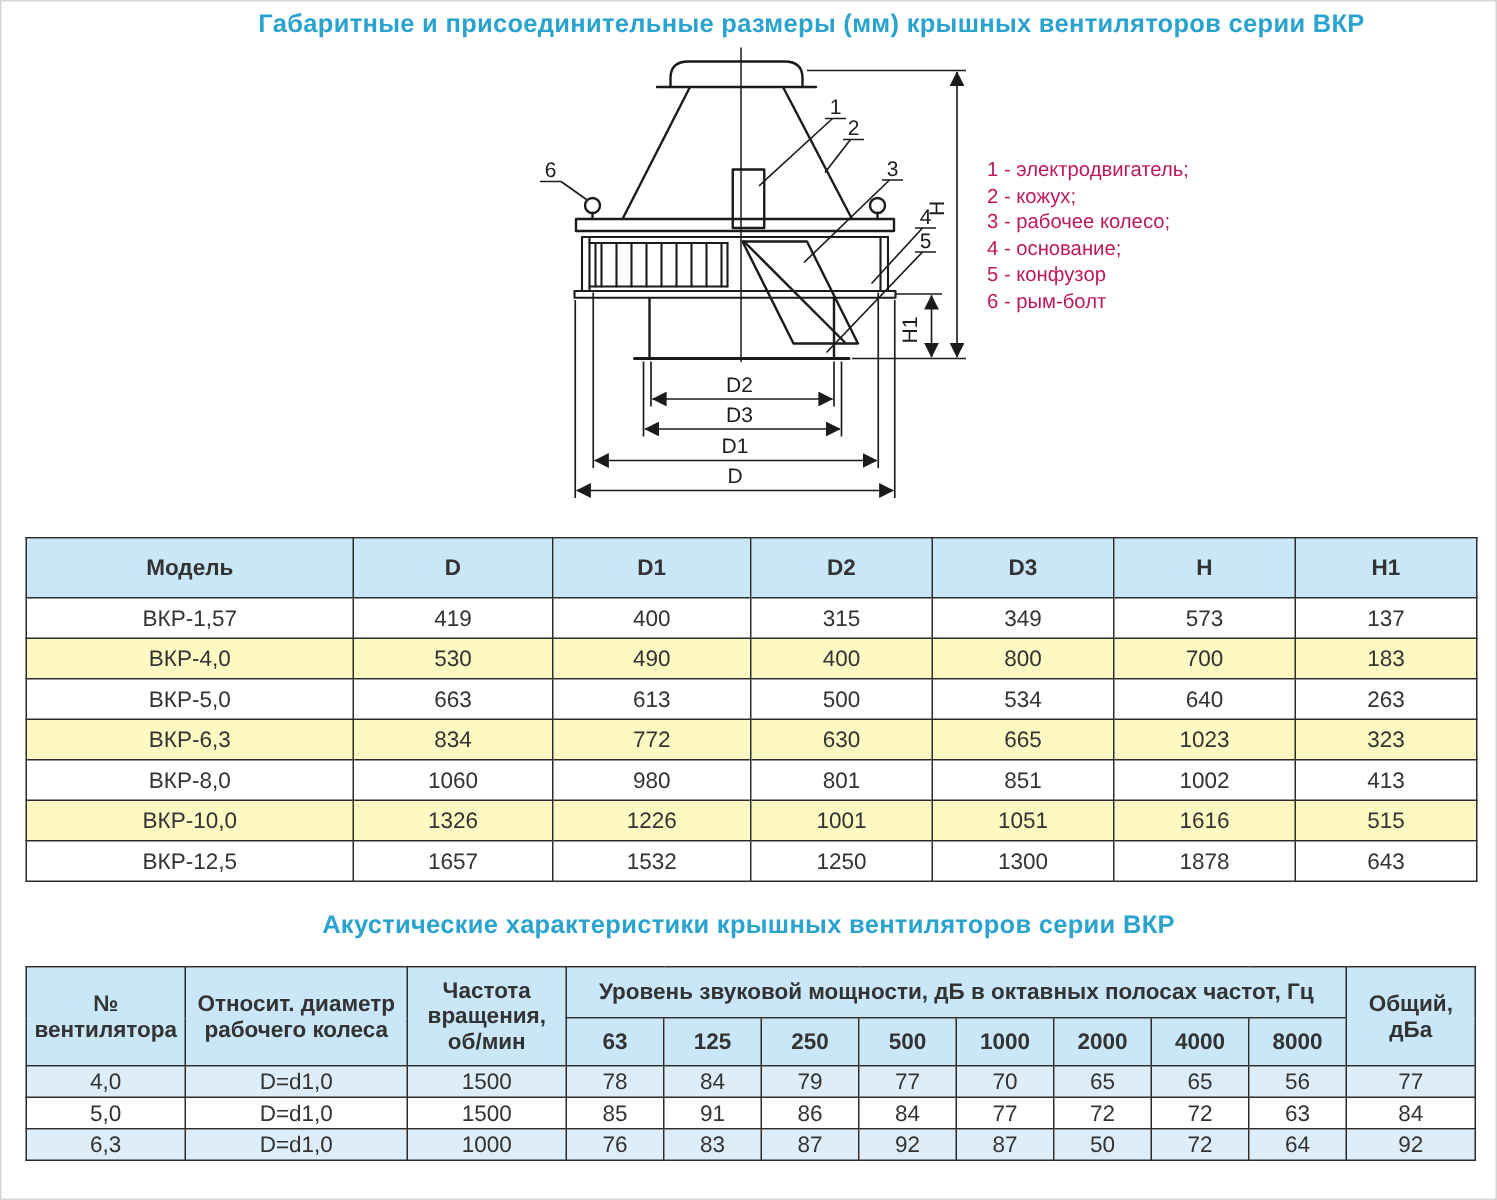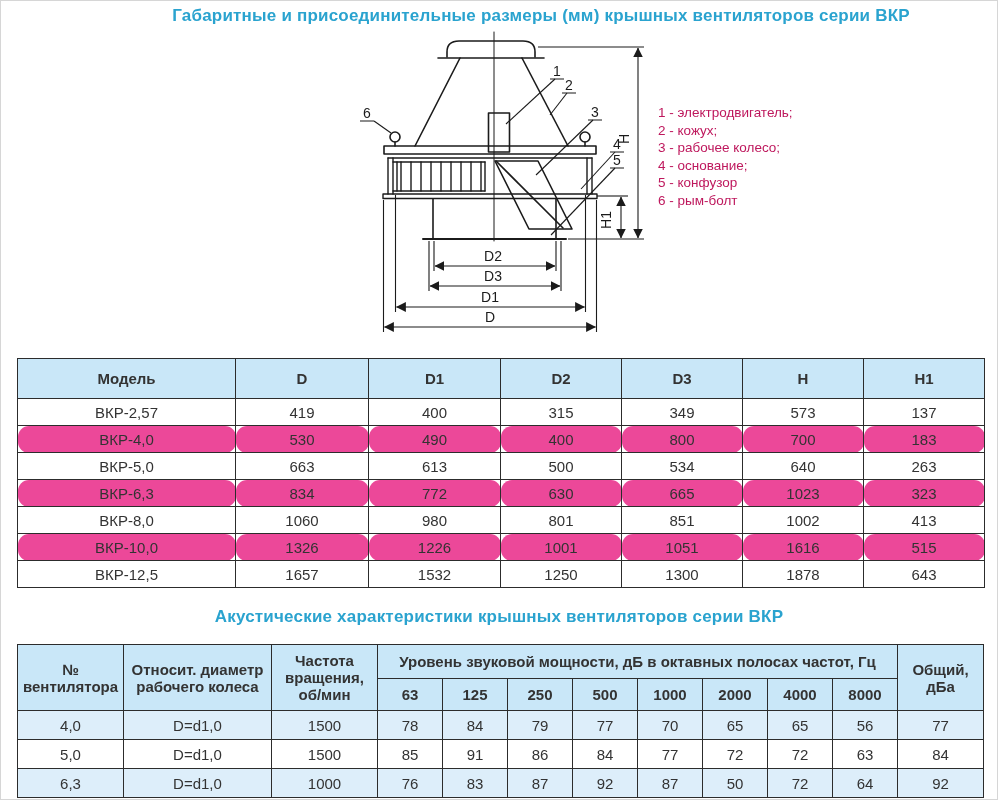--- a/index.html
+++ b/index.html
@@ -22,24 +22,24 @@
   table{border-collapse:collapse;table-layout:fixed;position:absolute;background:#fff;}
   #dims-table{left:16px;top:357px;width:967px;}
   #acoustic-table{left:16px;top:643px;width:966px;padding-left:41px;}
   th,td{
     border:1.5px solid #2c2c2c;text-align:center;vertical-align:middle;
     font-size:15px;color:#333;padding:1px 3px;overflow:hidden;
   }
   th{background:#c9e7f8;font-weight:bold;}
   #dims-table thead tr{height:40px;}
   #dims-table tbody tr{height:27px;}
-  #dims-table tbody tr.alt td{background:#ec4899;border-radius:11px;}
+  #dims-table tbody tr.alt td{background:#fef9c3;}
   #acoustic-table thead tr.h1r{height:34px;}
   #acoustic-table thead tr.h2r{height:32px;}
-  #acoustic-table tbody tr{height:29px;}
+  #acoustic-table tbody tr{height:21px;}
   #acoustic-table tbody tr.alt td{background:#ddeefa;}
   .svg-label{font-family:"Liberation Sans",sans-serif;font-size:14px;fill:#1b1b1b;}
 </style>
 </head>
 <body>
 
 <div class="page">
 
   <div class="sec-title" id="title-main" style="color:#2aa3cf">Габаритные и присоединительные размеры (мм) крышных вентиляторов серии ВКР</div>
 
@@ -164,21 +164,21 @@
         <th>D</th>
         <th>D1</th>
         <th>D2</th>
         <th>D3</th>
         <th>H</th>
         <th>H1</th>
       </tr>
     </thead>
     <tbody>
         <tr>
-          <td>ВКР-2,57</td>
+          <td>ВКР-1,57</td>
           <td>419</td>
           <td>400</td>
           <td>315</td>
           <td>349</td>
           <td>573</td>
           <td>137</td>
         </tr>
         <tr class="alt">
           <td>ВКР-4,0</td>
           <td>530</td>

